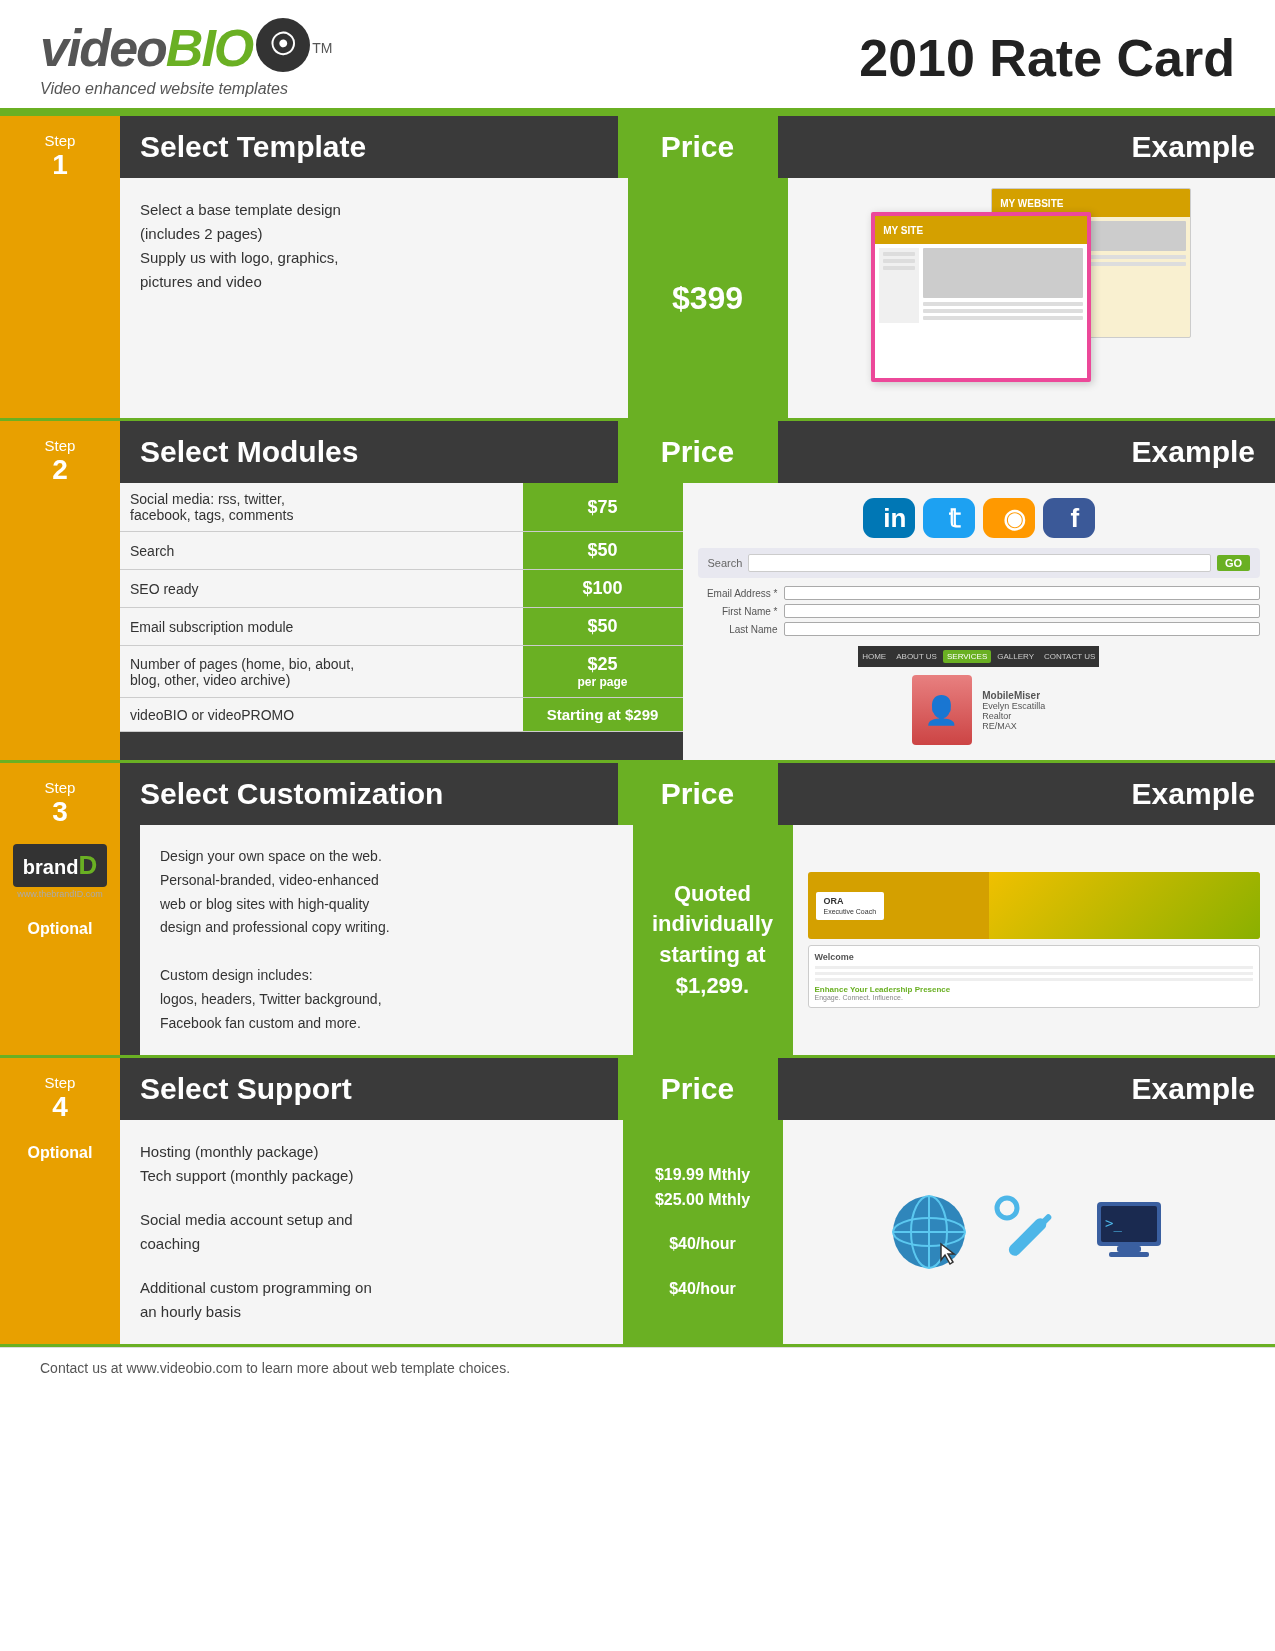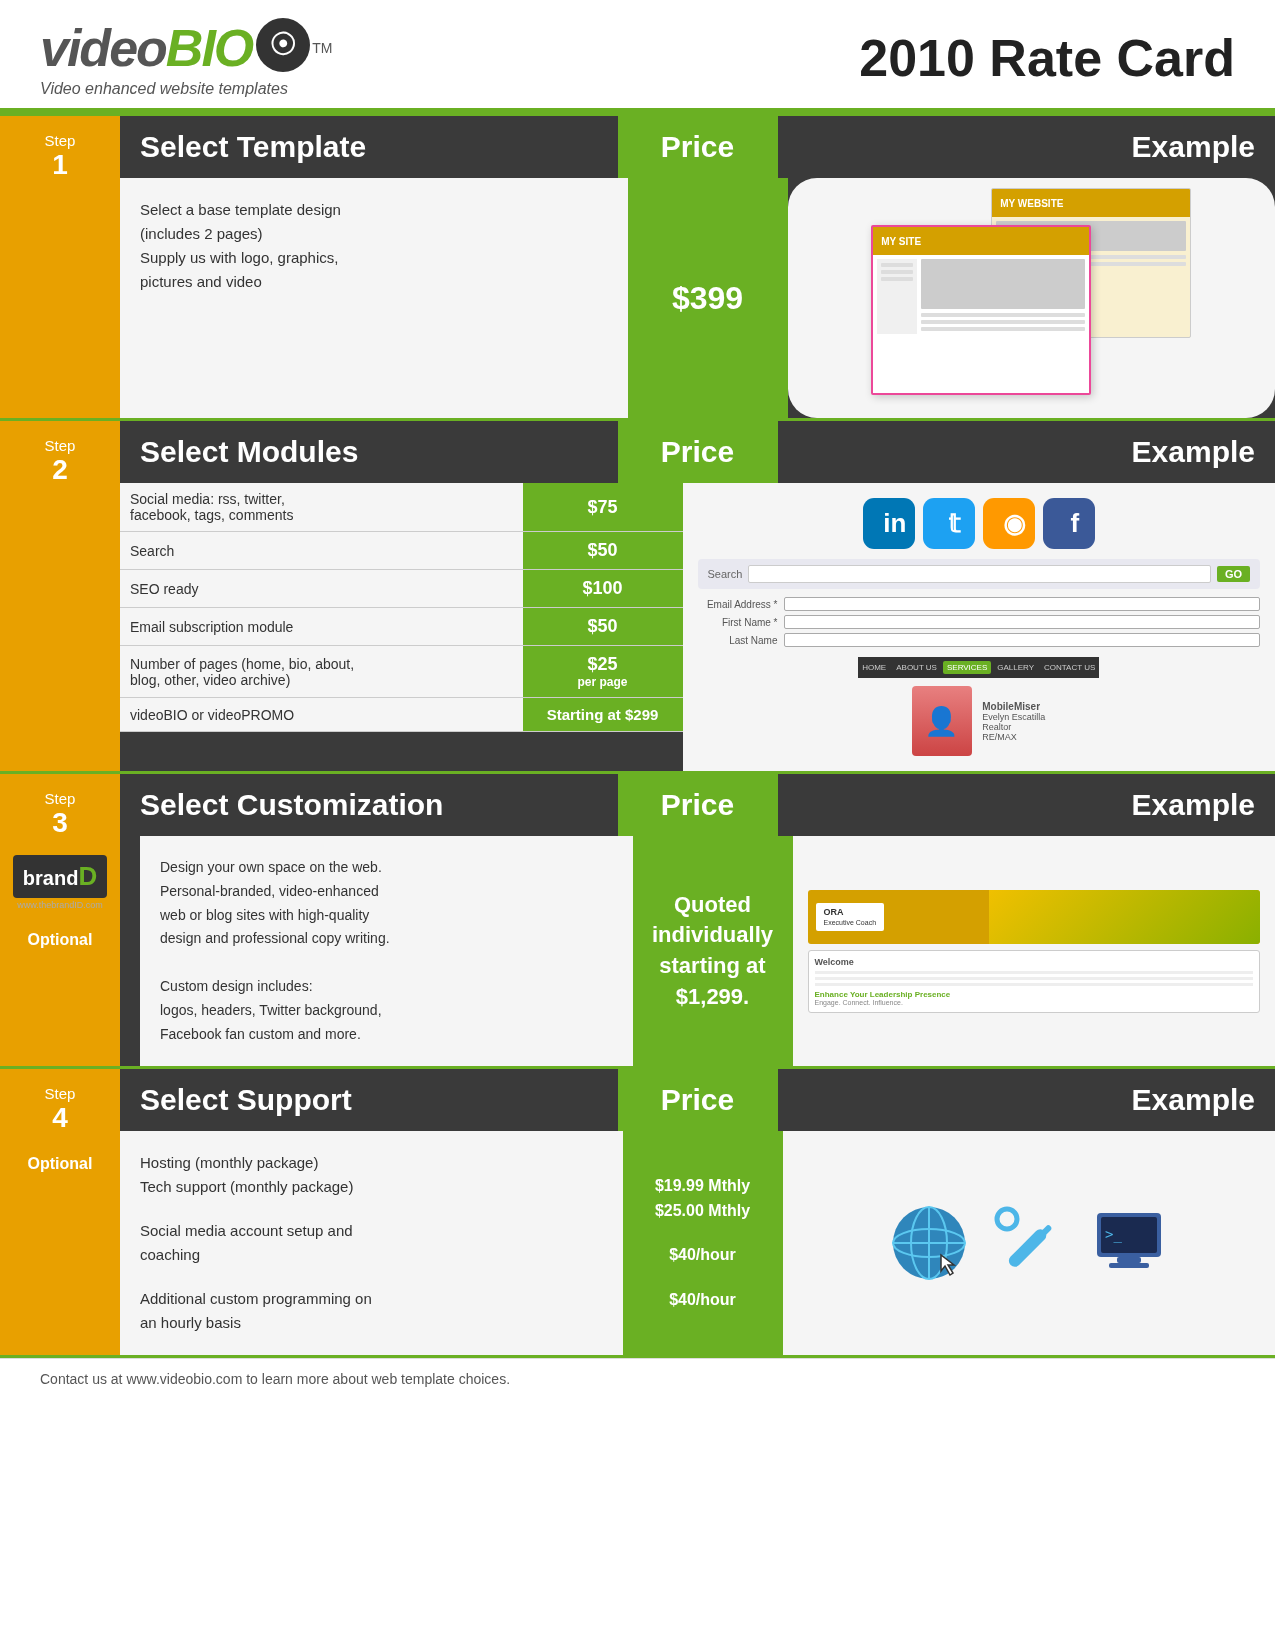--- a/index.html
+++ b/index.html
@@ -195,21 +195,20 @@
       color: #fff;
       text-align: center;
     }
     .step-body-example-col {
       flex: 1;
       background: #f5f5f5;
       display: flex;
       align-items: center;
       justify-content: center;
       padding: 10px;
-      border-radius: 29px;
     }
 
     
     .modules-table {
       width: 100%;
       border-collapse: collapse;
     }
     .modules-table tr {
       border-bottom: 1px solid #ccc;
     }
@@ -237,21 +236,21 @@
 
     
     .social-icons-row {
       display: flex;
       gap: 8px;
       justify-content: center;
       margin-bottom: 10px;
     }
     .social-icon {
       width: 52px;
-      height: 51px;
+      height: 40px;
       border-radius: 11px;
       display: flex;
       align-items: center;
       justify-content: center;
       font-size: 26px;
       color: #fff;
       font-weight: bold;
       padding-left: 12px;
     }
     .si-linkedin { background: #0077b5; }
@@ -359,25 +358,25 @@
       width: 200px;
       height: 150px;
       background: #f9f0d0;
       border: 1px solid #ccc;
       border-radius: 2px;
       overflow: hidden;
     }
     .mockup-front {
       position: absolute;
       left: 0;
-      top: 37px;
+      top: 24px;
       width: 220px;
       height: 170px;
       background: #fff;
-      border: 2px solid #ec4899;
+      border: 4px solid #ec4899;
       border-radius: 2px;
       box-shadow: 2px 2px 8px rgba(0,0,0,0.2);
       overflow: hidden;
     }
     .mockup-header {
       background: #d4a000;
       height: 28px;
       display: flex;
       align-items: center;
       padding: 0 8px;
@@ -736,21 +735,21 @@
           <span>Quoted</span><br>
           <span>individually</span><br>
           <span>starting at</span><br>
           <span>$1,299.</span>
         </span>
       </div>
       <div class="example-col-wide">
 
         <div style="width:100%;display:flex;flex-direction:column;gap:6px;">
 
-          <div style="background:#d4a000;height:54px;border-radius:3px;display:flex;align-items:center;padding:8px;position:relative;overflow:hidden;">
+          <div style="background:#d4a000;height:67px;border-radius:3px;display:flex;align-items:center;padding:8px;position:relative;overflow:hidden;">
             <div style="position:absolute;right:0;top:0;bottom:0;width:60%;background:linear-gradient(135deg,#f0c000,#8ab000);border-radius:0 3px 3px 0;"></div>
             <div style="background:#fff;border-radius:2px;padding:4px 8px;font-size:9px;font-weight:bold;color:#333;z-index:1;">ORA<br><span style="font-size:7px;font-weight:normal;">Executive Coach</span></div>
           </div>
 
           <div style="background:#fff;border:1px solid #ccc;border-radius:3px;padding:6px;font-size:8px;color:#555;">
             <div style="font-weight:bold;margin-bottom:4px;font-size:9px;">Welcome</div>
             <div style="height:3px;background:#eee;margin-bottom:3px;"></div>
             <div style="height:3px;background:#eee;margin-bottom:3px;"></div>
             <div style="height:3px;background:#eee;margin-bottom:3px;"></div>
             <div style="font-size:8px;color:#6ab023;font-weight:bold;margin-top:4px;">Enhance Your Leadership Presence</div>

